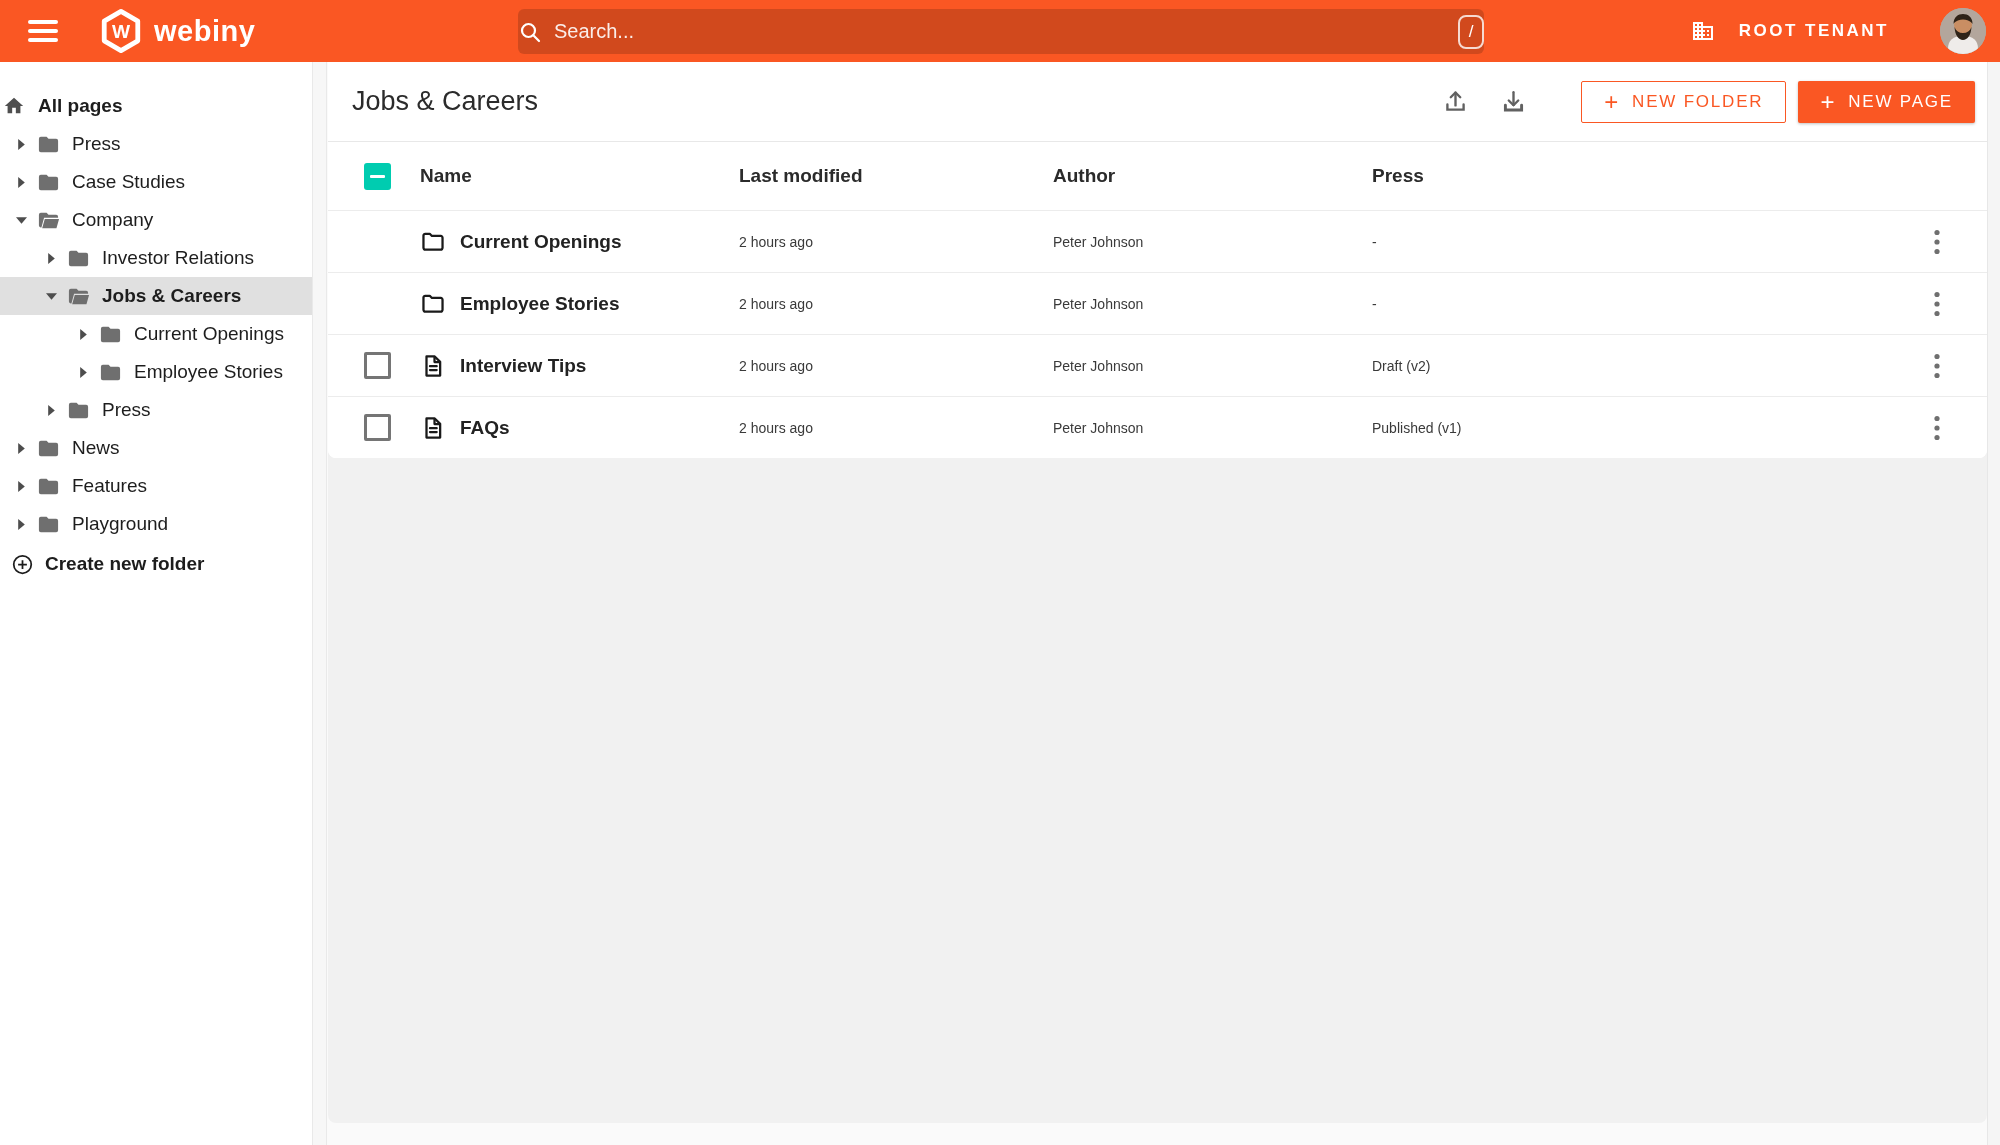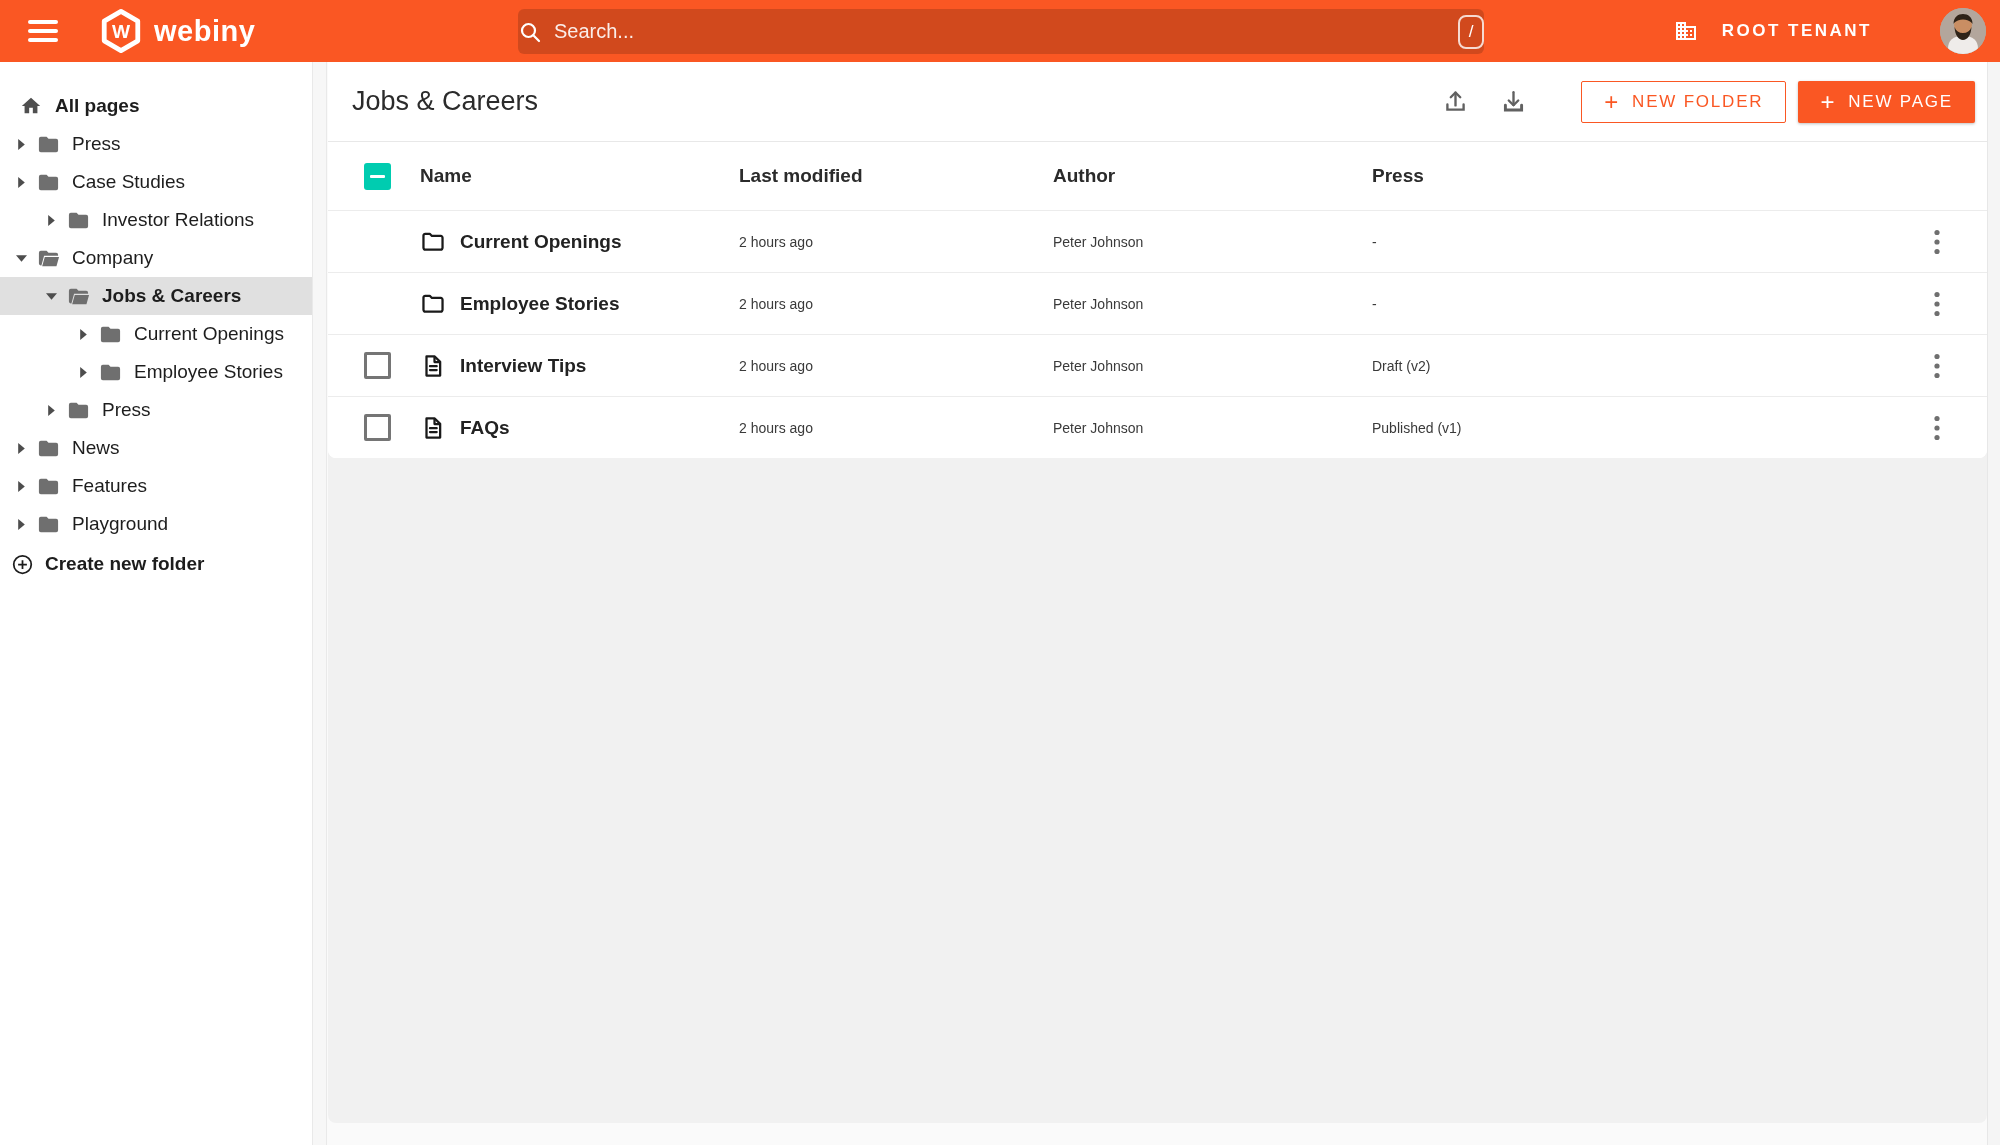--- a/index.html
+++ b/index.html
@@ -20,36 +20,36 @@
   
   .topbar{position:absolute;top:0;left:0;width:2000px;height:62px;background:var(--brand-orange);display:flex;align-items:center;z-index:10;}
   .menu-btn{width:34px;height:26px;margin-left:28px;background:none;border:none;cursor:pointer;display:flex;flex-direction:column;justify-content:space-between;padding:2px 0;}
   .menu-btn .bar{display:block;width:30px;height:3.6px;background:#fff;border-radius:2px;}
   .logo{display:flex;align-items:center;margin-left:36px;gap:10px;}
   .wordmark{color:#fff;font-size:29px;font-weight:600;letter-spacing:.5px;}
   .search{position:absolute;left:518px;top:9px;width:966px;height:45px;background:var(--search-bg);border-radius:6px;display:flex;align-items:center;padding:0 0;}
   .search input{flex:1;background:transparent;border:none;outline:none;color:#fff;font-size:20px;font-family:inherit;margin-left:12px;}
   .search input::placeholder{color:rgba(255,255,255,0.9);}
   .kbd{width:26px;height:34px;border:2px solid rgba(255,255,255,0.8);border-radius:8px;color:#fff;font-size:17px;display:flex;align-items:center;justify-content:center;}
-  .tenant{position:absolute;right:128px;top:0;height:62px;display:flex;align-items:center;gap:24px;color:#fff;background:none;border:none;cursor:pointer;font-family:inherit;}
+  .tenant{position:absolute;right:111px;top:0;height:62px;display:flex;align-items:center;gap:24px;color:#fff;background:none;border:none;cursor:pointer;font-family:inherit;}
   .tenant span{font-size:17px;font-weight:600;letter-spacing:2.5px;color:#fff;}
   .avatar{position:absolute;right:14px;top:8px;width:46px;height:46px;border-radius:50%;overflow:hidden;border:none;padding:0;cursor:pointer;background:#b6a99f;}
 
   
   .sidebar{position:absolute;top:62px;left:0;width:312px;bottom:0;background:#fff;padding-top:25px;}
   .tree-row{height:38px;display:flex;align-items:center;cursor:pointer;width:100%;}
   .tree-row .caret{flex:0 0 11px;display:flex;margin-right:10px;}
   .tree-row .ficon{flex:0 0 23px;display:flex;margin-right:12px;}
   .tree-row .lbl{font-size:19px;color:#1d1d1d;white-space:nowrap;}
   .lvl0{padding-left:16px;}
   .lvl1{padding-left:46px;}
   .lvl2{padding-left:78px;}
   .tree-row.selected{background:var(--selected-bg);}
   .tree-row.bold .lbl{font-weight:700;}
-  .root-row{padding-left:20px;}
+  .root-row{padding-left:3px;}
   .root-row .ficon{margin-right:12px;}
   .create-row{margin-top:2px;padding-left:12px;}
   .create-row .ficon{margin-right:10px;}
   .sidebar-scrollbar{position:absolute;top:62px;left:312px;width:15px;bottom:0;background:#f7f7f7;border-left:1px solid #e9e9e9;border-right:1px solid #e9e9e9;}
   .v-scrollbar{position:absolute;top:62px;right:0;width:13px;bottom:0;background:#f5f5f5;border-left:1px solid #e7e7e7;}
 
   
   .panel{position:absolute;top:62px;left:328px;width:1659px;bottom:22px;background:var(--panel-bg);border-radius:0 0 8px 8px;overflow:hidden;}
   .titlebar{height:80px;background:#fff;border-bottom:1px solid var(--divider);display:flex;align-items:center;padding:0 12px 0 24px;}
   .page-title{font-size:27px;font-weight:500;color:#2b2b2b;flex:0 0 auto;}
@@ -152,47 +152,47 @@
           </svg>
         </span>
       <span class="ficon">
           <svg width="23" height="23" viewBox="0 0 24 24">
             <path fill="#6f6f6f" d="M10 4l2 2h8a2 2 0 0 1 2 2v10a2 2 0 0 1-2 2H4a2 2 0 0 1-2-2V6a2 2 0 0 1 2-2h6z"></path>
           </svg>
         </span>
       <span class="lbl">Case Studies</span>
     </div>
 
-    <div class="tree-row lvl1">
-      <span class="caret">
-          <svg width="11" height="11" viewBox="0 0 10 10">
-            <path d="M2 0l6 5-6 5z" fill="#4d4d4d"></path>
-          </svg>
-        </span>
-      <span class="ficon">
-          <svg width="23" height="23" viewBox="0 0 24 24">
-            <path fill="#6f6f6f" d="M10 4l2 2h8a2 2 0 0 1 2 2v10a2 2 0 0 1-2 2H4a2 2 0 0 1-2-2V6a2 2 0 0 1 2-2h6z"></path>
-          </svg>
-        </span>
-      <span class="lbl">Investor Relations</span>
-    </div>
-
     <div class="tree-row lvl0">
       <span class="caret">
           <svg width="11" height="11" viewBox="0 0 10 10">
             <path d="M0 2l5 6 5-6z" fill="#4d4d4d"></path>
           </svg>
         </span>
       <span class="ficon">
           <svg width="23" height="23" viewBox="0 0 24 24">
             <path fill="#6f6f6f" d="M4 4h6l2 2h8a2 2 0 0 1 2 2v1H7.4L4.6 19.2A2 2 0 0 1 2 17.3V6a2 2 0 0 1 2-2z"></path>
             <path fill="#6f6f6f" d="M8.1 10.5H23l-2.7 9.5H5.4z"></path>
           </svg>
         </span>
       <span class="lbl">Company</span>
+    </div>
+
+    <div class="tree-row lvl1">
+      <span class="caret">
+          <svg width="11" height="11" viewBox="0 0 10 10">
+            <path d="M2 0l6 5-6 5z" fill="#4d4d4d"></path>
+          </svg>
+        </span>
+      <span class="ficon">
+          <svg width="23" height="23" viewBox="0 0 24 24">
+            <path fill="#6f6f6f" d="M10 4l2 2h8a2 2 0 0 1 2 2v10a2 2 0 0 1-2 2H4a2 2 0 0 1-2-2V6a2 2 0 0 1 2-2h6z"></path>
+          </svg>
+        </span>
+      <span class="lbl">Investor Relations</span>
     </div>
 
     <div class="tree-row lvl1 selected bold">
       <span class="caret">
           <svg width="11" height="11" viewBox="0 0 10 10">
             <path d="M0 2l5 6 5-6z" fill="#4d4d4d"></path>
           </svg>
         </span>
       <span class="ficon">
           <svg width="23" height="23" viewBox="0 0 24 24">

